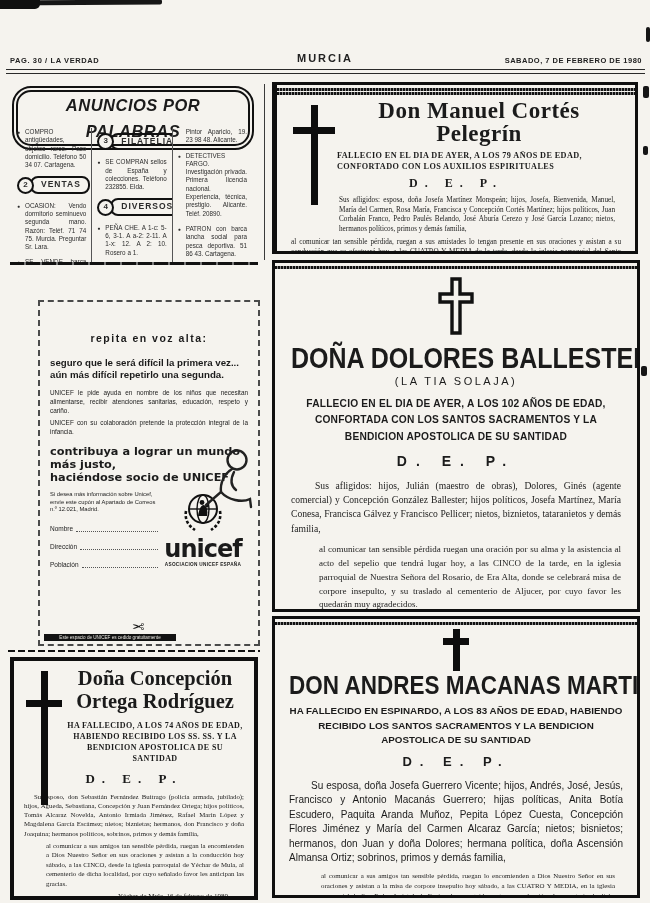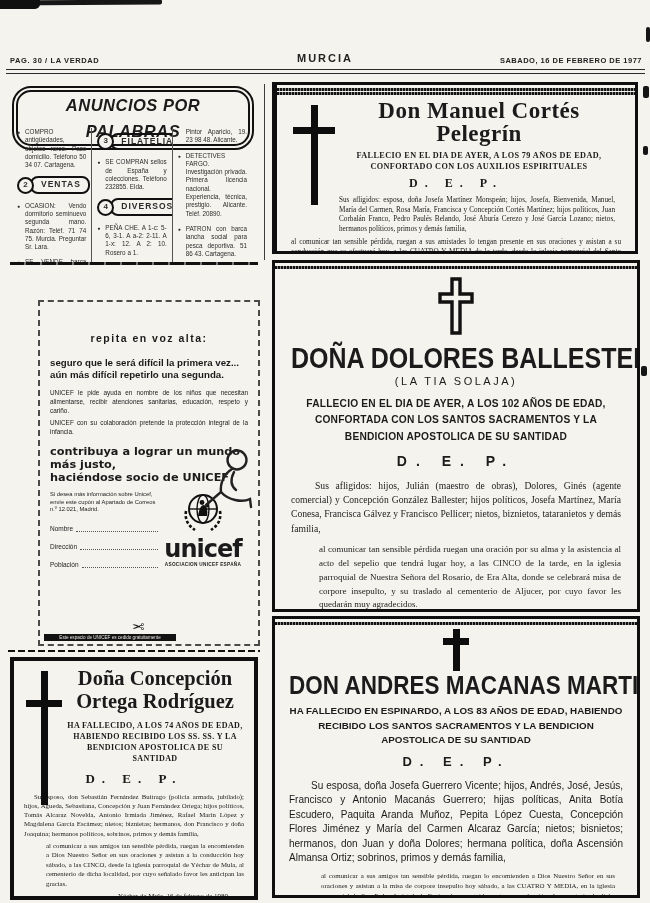--- a/index.html
+++ b/index.html
@@ -64,21 +64,21 @@
   .hatch{height:3px;background:repeating-linear-gradient(90deg,#111 0 2px,#8a8a8a 2px 3px);margin:1px -14px;}
   .dep{text-align:center;font-weight:bold;}
   .cross-solid::before{content:"";position:absolute;top:0;bottom:0;left:50%;width:7px;margin-left:-3px;background:#0d0d0d;}
   .cross-solid::after{content:"";position:absolute;left:0;right:0;top:22%;height:7px;background:#0d0d0d;}
 
   
   .obitM{left:272px;top:82px;width:366px;height:172px;border-left-width:5px;padding:2px 14px 4px;}
   .crossM{position:absolute;left:16px;top:20px;width:42px;height:100px;}
   .obitM-title{margin:5px 0 0 46px;text-align:center;font-size:23px;font-weight:900;
       font-family:"Liberation Serif",serif;letter-spacing:.5px;line-height:1.02;}
-  .obitM-sub{margin:4px 0 0 46px;text-align:center;font-weight:bold;font-size:8.2px;line-height:1.35;letter-spacing:.4px;}
+  .obitM-sub{margin:4px 0 0 46px;font-weight:bold;font-size:8.2px;line-height:1.35;letter-spacing:.4px;}
   .obitM-dep{font-size:12px;letter-spacing:7px;margin-top:4px;}
   .obitM-fam{font-size:7.2px;line-height:1.32;text-align:justify;margin:5px 6px 0 48px;}
   .obitM-ann{font-size:7.2px;line-height:1.32;text-align:justify;margin-top:4px;}
 
   
   .obitD{left:272px;top:260px;width:368px;height:352px;padding:2px 16px;text-align:center;}
   .obitD-cross{margin:8px auto 0;width:36px;height:58px;}
   .obitD-title{margin-top:8px;font-family:"Liberation Sans",sans-serif;font-weight:900;font-size:25px;
       letter-spacing:0;transform:scaleY(1.18);white-space:nowrap;}
   .obitD-alias{margin-top:3px;font-family:"Liberation Sans",sans-serif;font-size:11px;letter-spacing:2.5px;}
@@ -127,21 +127,21 @@
 
   <div class="abs smudge-a"></div>
   <div class="abs smudge-b"></div>
   <div class="abs mark mark1"></div>
   <div class="abs mark mark2"></div>
   <div class="abs mark mark3"></div>
   <div class="abs mark mark4"></div>
 
   <div class="abs hdr-left">PAG. 30 / LA VERDAD</div>
   <div class="abs hdr-center">MURCIA</div>
-  <div class="abs hdr-right">SABADO, 16 DE FEBRERO DE 1977</div>
+  <div class="abs hdr-right">SABADO, 7 DE FEBRERO DE 1980</div>
   <div class="abs rule-top"></div>
   <div class="abs vrule"></div>
 
   <div class="abs anuncios-outer">
     <div class="anuncios-inner">ANUNCIOS POR PALABRAS</div>
   </div>
 
   <div class="abs classifieds">
     <div class="ccol">
       <div class="ad">COMPRO antigüedades, objetos raros. Paso domicilio. Teléfono 50 34 07. Cartagena.</div>

